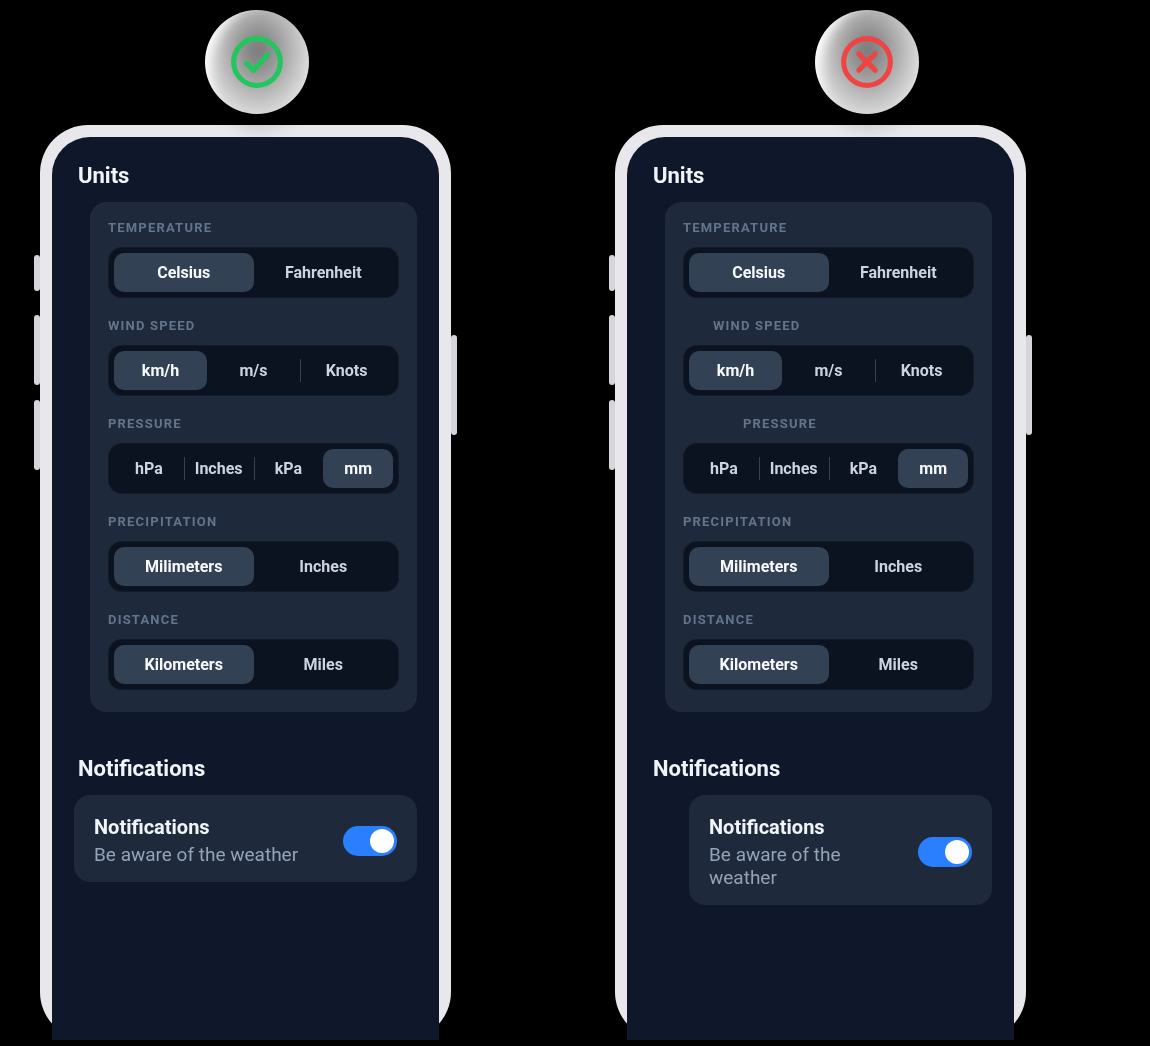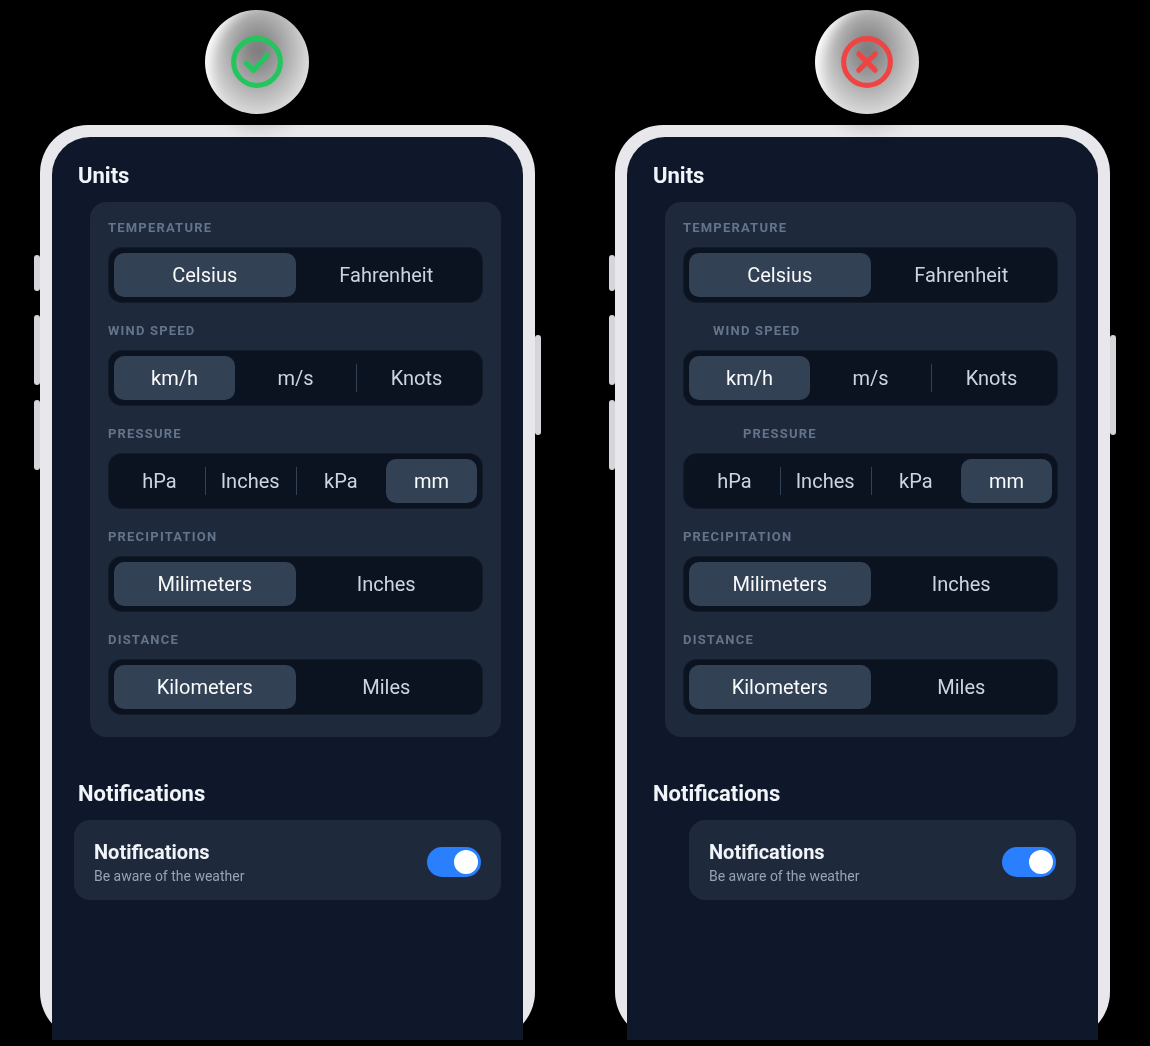--- a/index.html
+++ b/index.html
@@ -15,21 +15,21 @@
   .canvas {
     position: relative;
     width: 1150px;
     height: 1046px;
   }
 
   
   .phone {
     position: absolute;
     top: 125px;
-    width: 495px;
+    width: 411px;
     height: 915px;
     background: #e8e8ec;
     border-radius: 48px;
     box-shadow: 0 18px 40px rgba(0,0,0,0.55), 0 4px 12px rgba(0,0,0,0.4);
   }
   .phone-left  { left: 40px; }
   .phone-right { left: 615px; }
 
   .phone .side-btn {
     position: absolute;
@@ -108,22 +108,22 @@
     background: #0b1220;
     border: 1px solid rgba(255,255,255,0.04);
     border-radius: 14px;
     padding: 5px;
     gap: 0;
   }
   .seg .opt {
     flex: 1 1 0;
     position: relative;
     text-align: center;
-    font-size: 20px;
-    font-weight: 400;
+    font-size: 16px;
+    font-weight: 700;
     color: #cbd5e1;
     padding: 10px 4px;
     border-radius: 10px;
     cursor: pointer;
     white-space: nowrap;
   }
   .seg .opt.selected {
     background: #334155;
     color: #f8fafc;
   }
@@ -146,21 +146,21 @@
     background: #1e293b;
     border-radius: 16px;
     padding: 20px 20px 16px;
     margin-top: 14px;
     display: flex;
     align-items: center;
     gap: 16px;
   }
   .notif-text { flex: 1; }
   .notif-title { font-size: 20px; font-weight: 700; color: #f1f5f9; }
-  .notif-sub { font-size: 14px; color: #94a3b8; margin-top: 4px; }
+  .notif-sub { font-size: 19px; color: #94a3b8; margin-top: 4px; }
 
   .toggle {
     width: 54px; height: 30px;
     background: #2a7fff;
     border-radius: 999px;
     position: relative;
     cursor: pointer;
   }
   .toggle .knob {
     position: absolute;

